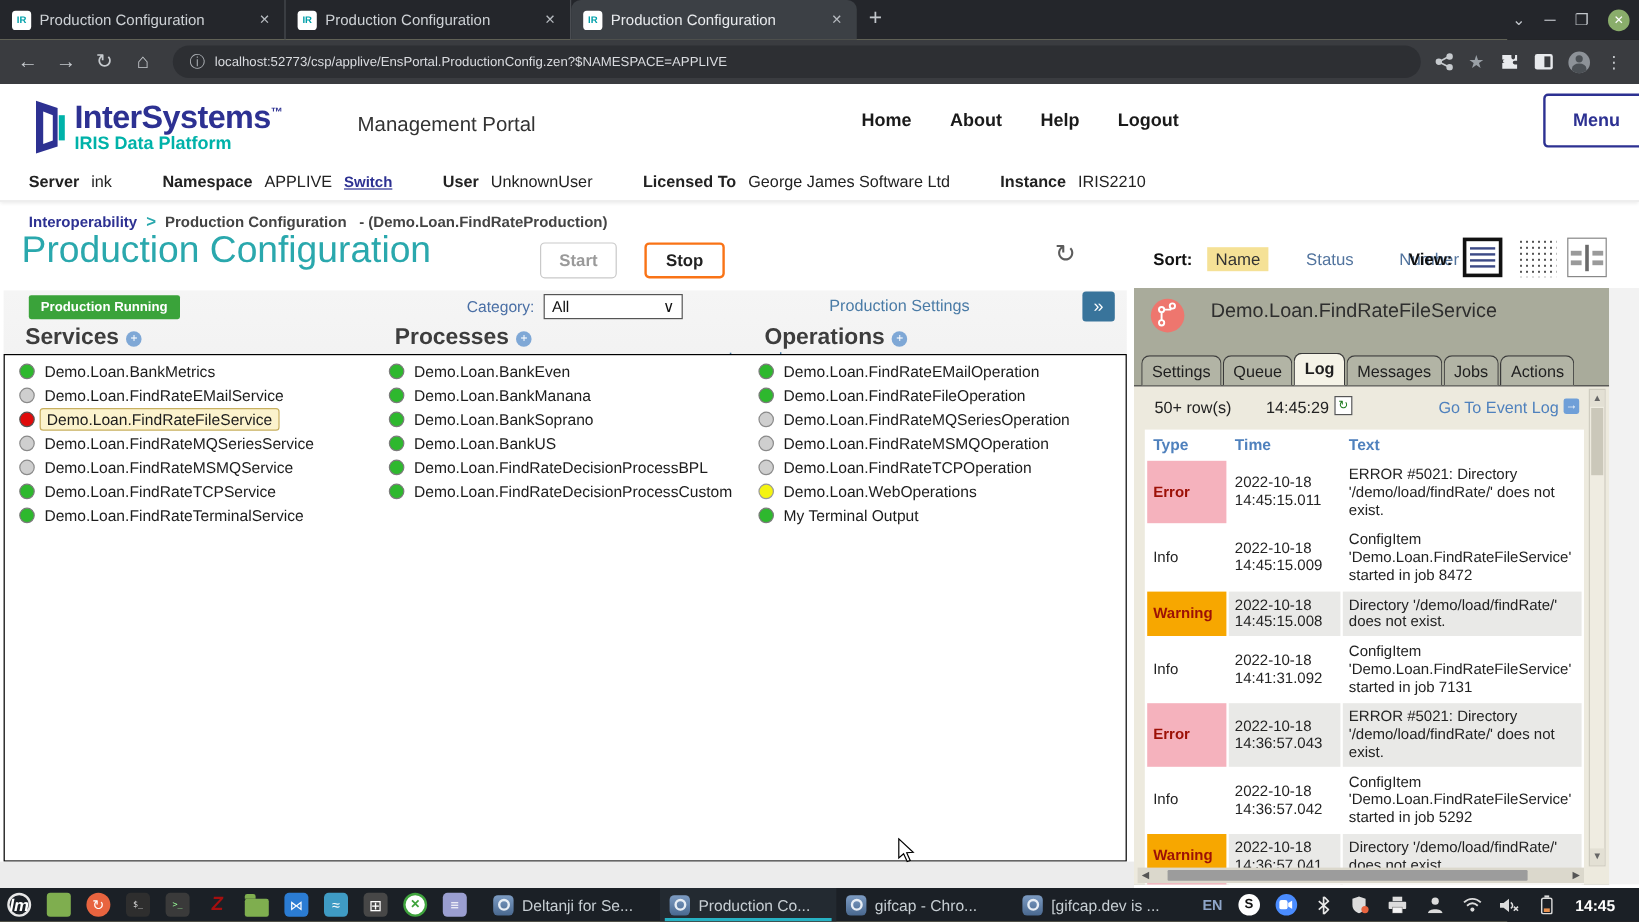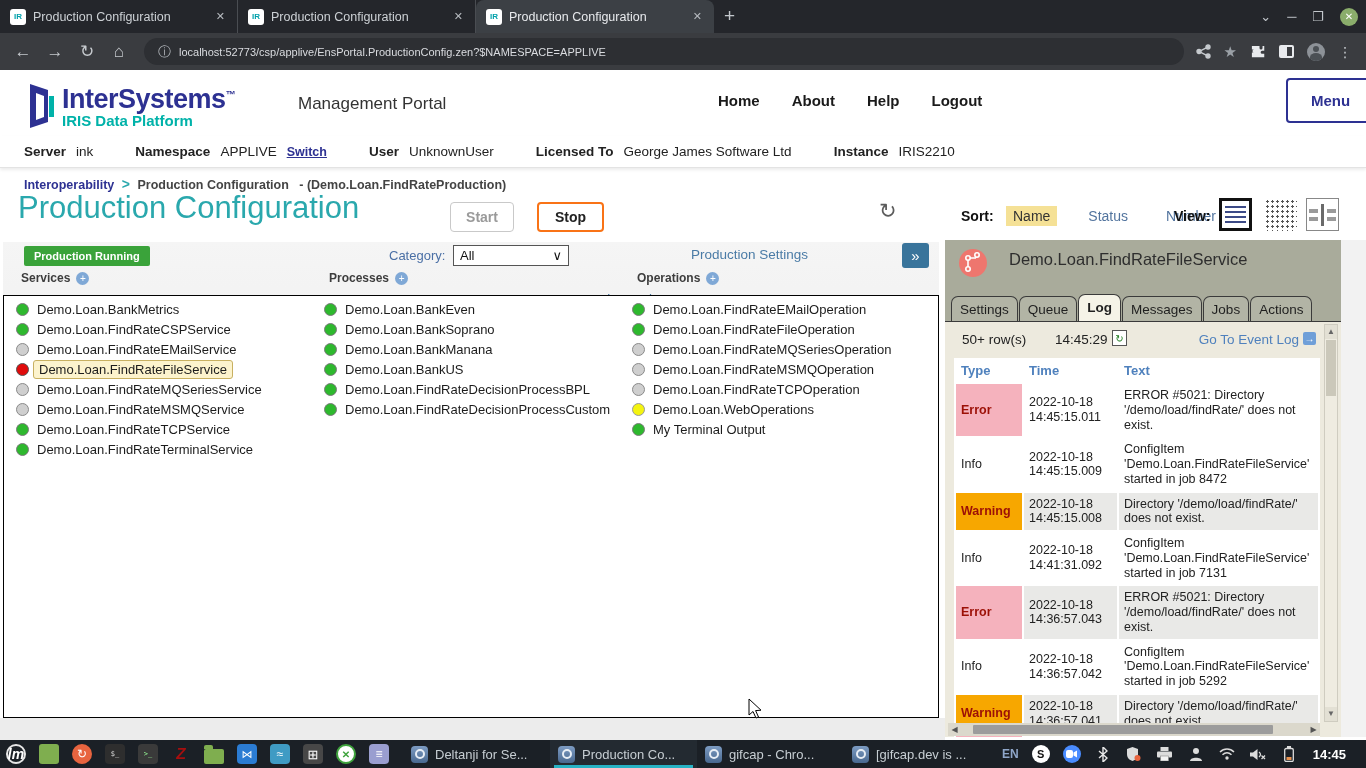--- a/index.html
+++ b/index.html
@@ -98,21 +98,21 @@
 #category-label { position:absolute; left:386px; top:6px; font-size:13px; color:#4a6fa5; }
 #category-select { position:absolute; left:450px; top:3px; width:116px; height:21px; background:#fff;
   border:1px solid #555; font-size:13px; color:#111; display:flex; align-items:center;
   justify-content:space-between; padding:0 6px; }
 #legend-link { position:absolute; left:604px; top:5px; font-size:13.5px; color:#4a7ba6;margin-top:44px; }
 #settings-link { position:absolute; left:688px; top:5px; font-size:13.5px; color:#4a7ba6; }
 #expand-btn { position:absolute; left:899px; top:1px; width:27px; height:25px; background:#39749b;
   color:#fff; border-radius:3px; font-size:15px; display:flex; align-items:center; justify-content:center; }
 #col-headers { position:relative; height:26px; }
 .col-h { position:absolute; top:2px; display:flex; align-items:center; gap:6px; }
-.col-h .col-title { font-weight:bold; font-size:12px; color:#3d3d3d;text-align:center; }
+.col-h .col-title { font-weight:bold; font-size:19px; color:#3d3d3d;text-align:center; }
 .plus-ic { width:13px; height:13px; border-radius:50%; background:#7fa8d6; color:#fff; font-size:10px;
   line-height:13px; text-align:center; }
 #items-box { position:relative; height:423px; background:#fff; border:1px solid #000; }
 .col-items { position:absolute; top:3px; display:flex; flex-direction:column; }
 .cfg-item { display:flex; align-items:center; gap:8px; height:20px; font-size:13px; color:#1c1c1c; white-space:nowrap; }
 .dot { width:13px; height:13px; border-radius:50%; display:inline-block; flex:0 0 13px; }
 .dot.green { background:#2eb82e; border:1px solid #7b7b7b; }
 .dot.gray { background:#cfcfcf; border:1px solid #8a8a8a; }
 .dot.red { background:#e00b0b; border:1px solid #555; }
 .dot.yellow { background:#f4f410; border:1px solid #999; }
@@ -365,24 +365,20 @@
             <span class="plus-ic">+</span>
           </div>
         </div>
       <div id="items-box">
           <div class="col-items" style="left: 12px;">
             <div class="cfg-item">
               <span class="dot green"></span>
               <span class="lbl">Demo.Loan.BankMetrics</span>
             </div>
             <div class="cfg-item">
-              <span class="dot green"></span>
-              <span class="lbl">Demo.Loan.FindRateCSPService</span>
-            </div>
-            <div class="cfg-item">
               <span class="dot gray"></span>
               <span class="lbl">Demo.Loan.FindRateEMailService</span>
             </div>
             <div class="cfg-item">
               <span class="dot red"></span>
               <span class="lbl selected">Demo.Loan.FindRateFileService</span>
             </div>
             <div class="cfg-item">
               <span class="dot gray"></span>
               <span class="lbl">Demo.Loan.FindRateMQSeriesService</span>
@@ -400,25 +396,25 @@
               <span class="lbl">Demo.Loan.FindRateTerminalService</span>
             </div>
           </div>
           <div class="col-items" style="left: 320px;">
             <div class="cfg-item">
               <span class="dot green"></span>
               <span class="lbl">Demo.Loan.BankEven</span>
             </div>
             <div class="cfg-item">
               <span class="dot green"></span>
+              <span class="lbl">Demo.Loan.BankManana</span>
+            </div>
+            <div class="cfg-item">
+              <span class="dot green"></span>
               <span class="lbl">Demo.Loan.BankSoprano</span>
-            </div>
-            <div class="cfg-item">
-              <span class="dot green"></span>
-              <span class="lbl">Demo.Loan.BankManana</span>
             </div>
             <div class="cfg-item">
               <span class="dot green"></span>
               <span class="lbl">Demo.Loan.BankUS</span>
             </div>
             <div class="cfg-item">
               <span class="dot green"></span>
               <span class="lbl">Demo.Loan.FindRateDecisionProcessBPL</span>
             </div>
             <div class="cfg-item">

